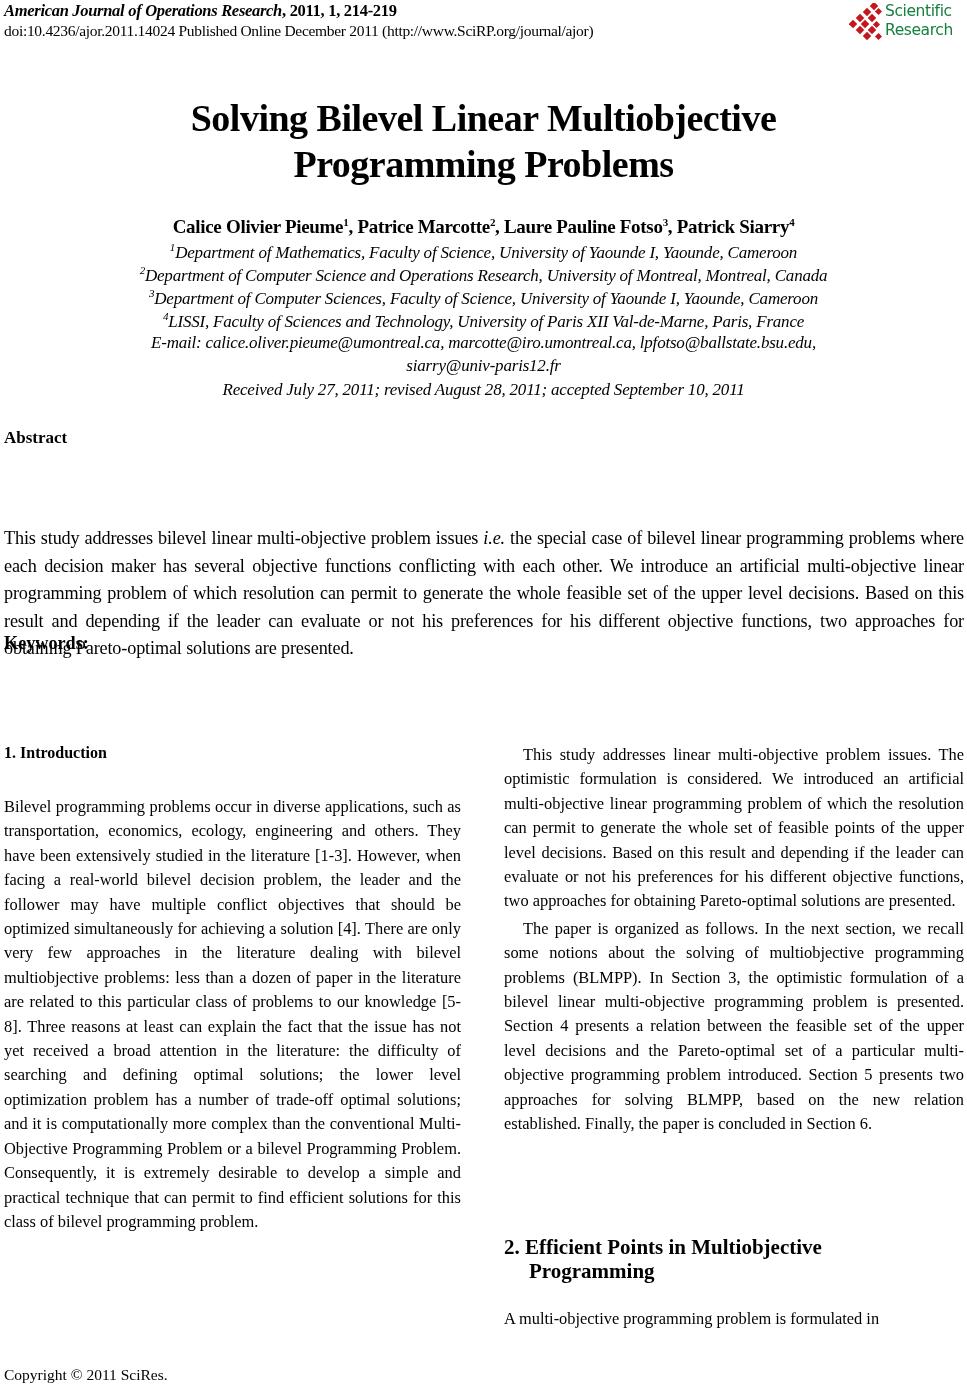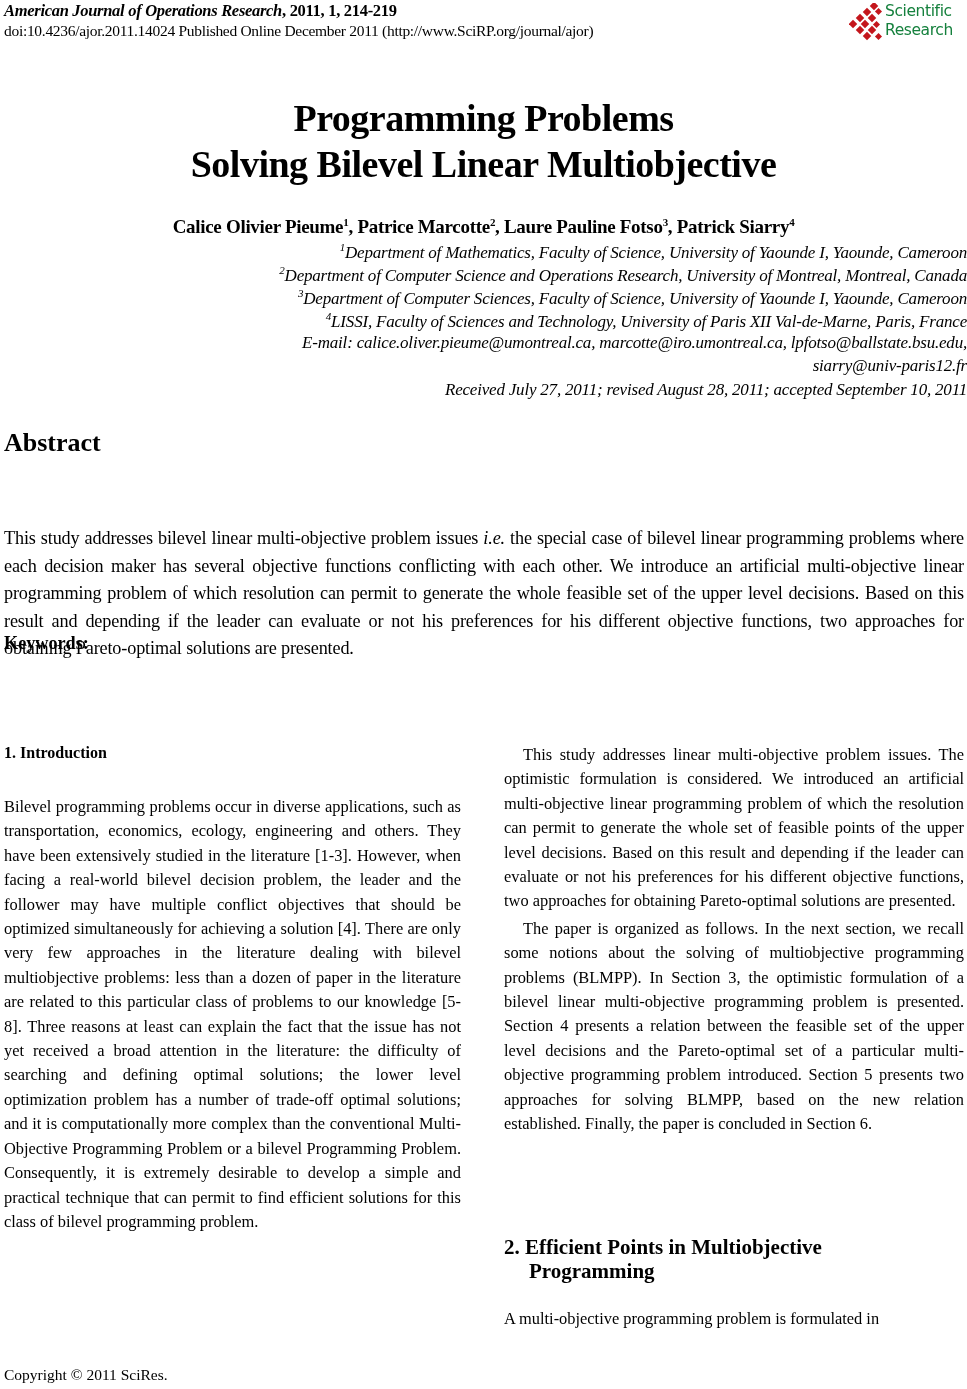--- a/index.html
+++ b/index.html
@@ -6,23 +6,23 @@
   body { width: 967px; height: 1389px; position: relative; overflow: hidden;
          font-family: "Liberation Serif", "DejaVu Serif", serif; color: #000; }
   .abs { position: absolute; }
   .hdr-journal { left: 4px; top: 1px; font-size: 16.5px; font-weight: bold; font-style: italic; letter-spacing: -0.3px; }
   .hdr-journal .vol { font-style: normal; }
   .hdr-doi { left: 4px; top: 22px; font-size: 15.5px; letter-spacing: -0.3px; }
   .logo { left: 849px; top: 2px; width: 118px; height: 44px; }
   .logo-text { position: absolute; left: 36px; top: 0; font-family: "DejaVu Sans", sans-serif; font-size: 15.5px; line-height: 19px; color: #15803d; letter-spacing: -0.4px; }
   .title { left: 0; width: 967px; top: 95px; text-align: center; font-size: 38px; font-weight: bold; line-height: 46px; letter-spacing: -0.5px; }
   .authors { left: 0; width: 967px; top: 216px; text-align: center; font-size: 19px; font-weight: bold; letter-spacing: -0.3px; }
-  .affil { left: 0; width: 967px; text-align: right; font-size: 17px; font-style: italic; letter-spacing: -0.2px; }
+  .affil { left: 0; width: 967px; text-align: center; font-size: 17px; font-style: italic; letter-spacing: -0.2px; }
   .affil sup, .authors sup { font-size: 11px; }
-  .h-abstract { left: 4px; top: 428px; font-size: 26px; font-weight: bold; }
+  .h-abstract { left: 4px; top: 428px; font-size: 17px; font-weight: bold; }
   .abstract { left: 4px; top: 479px; width: 960px; font-size: 18.2px; line-height: 27.5px; text-align: justify; letter-spacing: -0.15px; margin-top: 46px; }
   .kw { left: 4px; top: 630px; width: 920px; font-size: 18.2px; line-height: 27.5px; }
   .kw-label { font-weight: bold; }
   .kw-body { position: absolute; left: 104px; top: 0; width: 800px; }
   .h-sec { font-size: 16px; font-weight: bold; }
   .col { font-size: 16.4px; line-height: 24.4px; text-align: justify; }
   .col-left { left: 4px; top: 795px; width: 457px; }
   .col-right { left: 504px; top: 743px; width: 460px; }
   .col p { margin: 0; }
   .indent { text-indent: 19px; }
@@ -57,22 +57,22 @@
       <rect x="27" y="31" width="5" height="5" transform="rotate(45 29.5 33.5)"></rect>
     </g>
   </svg>
   <div class="logo-text">
     <div>Scientific</div>
     <div>Research</div>
   </div>
 </div>
 
 <div class="abs title">
+  <div>Solving Bilevel Linear Multiobjective</div>
   <div>Programming Problems</div>
-  <div>Solving Bilevel Linear Multiobjective</div>
 </div>
 
 <div class="abs authors">
   <span>Calice Olivier Pieume</span><sup>1</sup>,
   <span>Patrice Marcotte</span><sup>2</sup>,
   <span>Laure Pauline Fotso</span><sup>3</sup>,
   <span>Patrick Siarry</span><sup>4</sup>
 </div>
 
 <div class="abs affil" style="top:241px;"><sup>1</sup><span>Department of Mathematics, Faculty of Science, University of Yaounde I, Yaounde, Cameroon</span></div>

